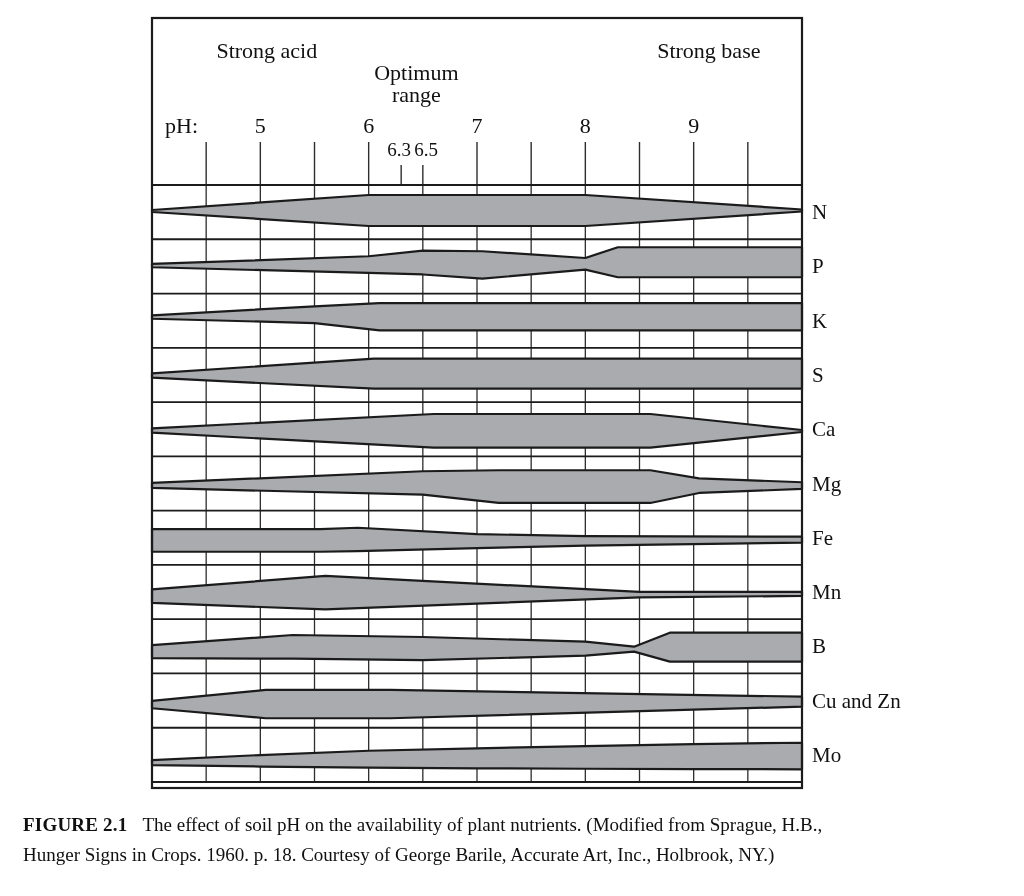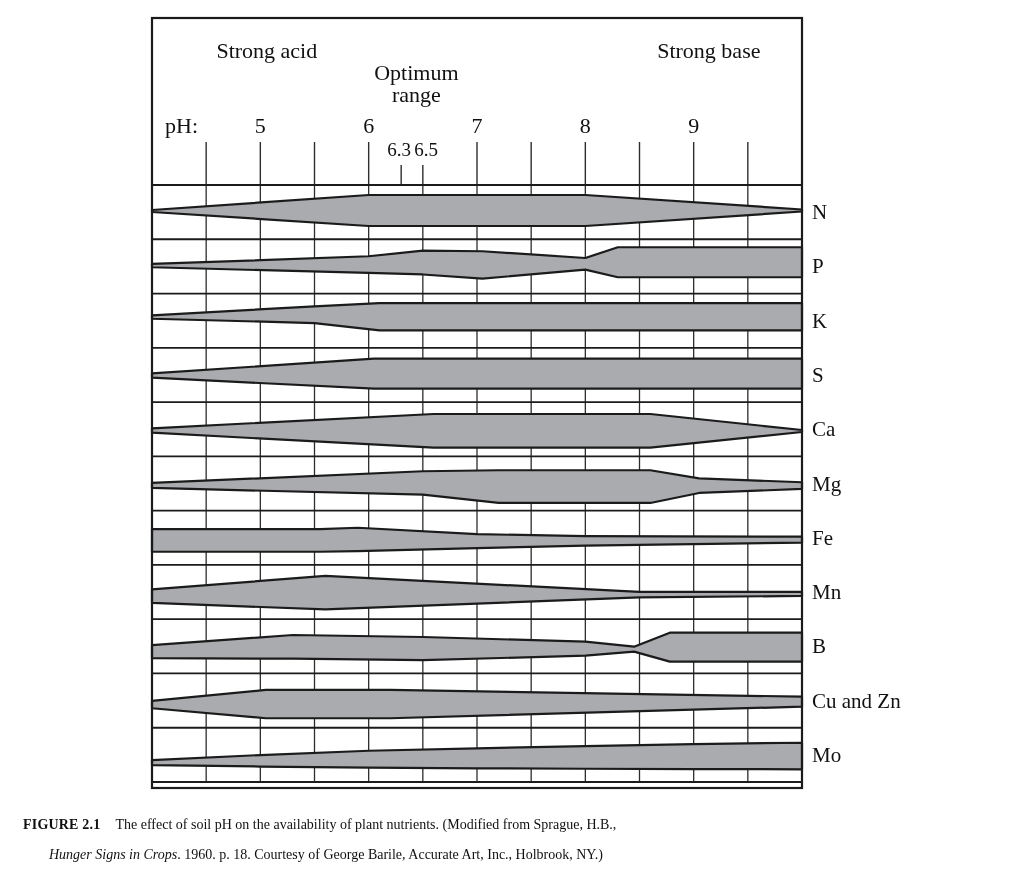--- a/index.html
+++ b/index.html
@@ -4,25 +4,25 @@
 <style>
   html,body{margin:0;padding:0;}
   body{
     width:1024px;height:896px;background:#ffffff;position:relative;
     font-family:"Liberation Serif","DejaVu Serif",serif;color:#151515;
   }
   #figure-wrap{position:absolute;left:0;top:0;width:1024px;height:748px;padding-left:30px;}
   svg{position:absolute;left:0;top:0;}
   .caption{
     position:absolute;left:23px;top:810px;width:988px;
-    font-size:14px;line-height:30px;color:#101010;
+    font-size:19px;line-height:30px;color:#101010;
   }
   .caption .fig-label{font-weight:bold;margin-right:15px;letter-spacing:.2px;}
   .caption .line{display:block;}
-  .caption .ital{font-style:italic;margin-left:26px;}
+  .caption .ital{}
 </style>
 </head>
 <body>
 
 <div id="figure-wrap">
   <svg id="plot-svg" width="1024" height="896" viewBox="0 0 1024 896">
       <text x="266.8333333333333" y="58" font-size="22" text-anchor="middle" fill="#111111" font-family="&quot;Liberation Serif&quot;,&quot;DejaVu Serif&quot;,serif">Strong acid</text>
       <text x="416.33333333333337" y="80" font-size="22" text-anchor="middle" fill="#111111" font-family="&quot;Liberation Serif&quot;,&quot;DejaVu Serif&quot;,serif">Optimum</text>
       <text x="416.33333333333337" y="102" font-size="22" text-anchor="middle" fill="#111111" font-family="&quot;Liberation Serif&quot;,&quot;DejaVu Serif&quot;,serif">range</text>
       <text x="708.8333333333334" y="58" font-size="22" text-anchor="middle" fill="#111111" font-family="&quot;Liberation Serif&quot;,&quot;DejaVu Serif&quot;,serif">Strong base</text>

